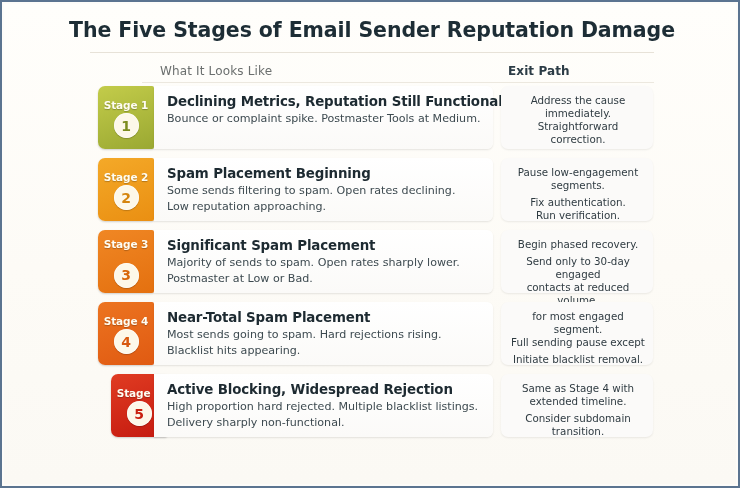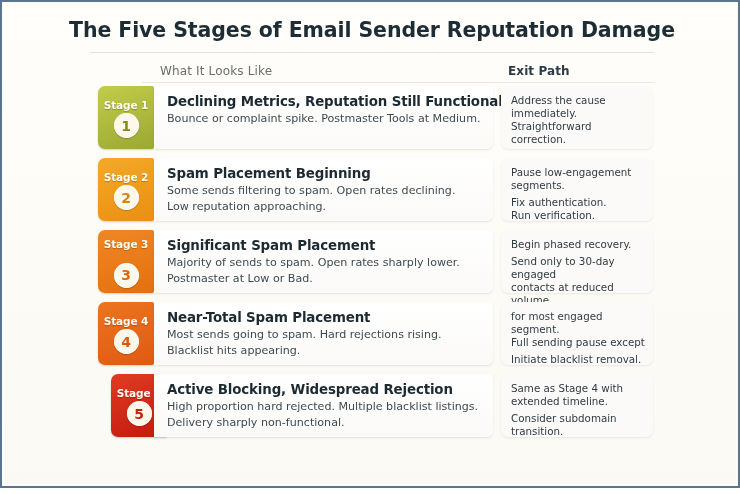--- a/index.html
+++ b/index.html
@@ -165,20 +165,21 @@
     background: #fbfaf9;
     border-radius: 7px;
     box-shadow: 0 1px 2px rgba(0,0,0,0.08);
     box-sizing: border-box;
     padding: 8px 8px 0 10px;
   }
   .exit-line {
     font-size: 10.3px;
     color: #2f3b42;
     line-height: 12.9px;
+    text-align: center;
   }
   .exit-line.gap { margin-top: 4px; }
 
   
   .severity {
     position: absolute;
     left: 146px;
     top: 450px;
     width: 456px;
     height: 18px;

